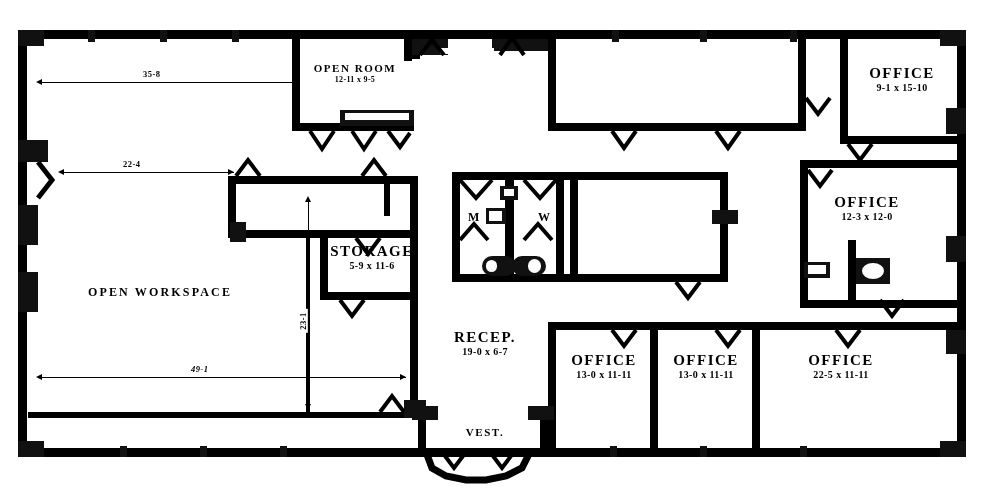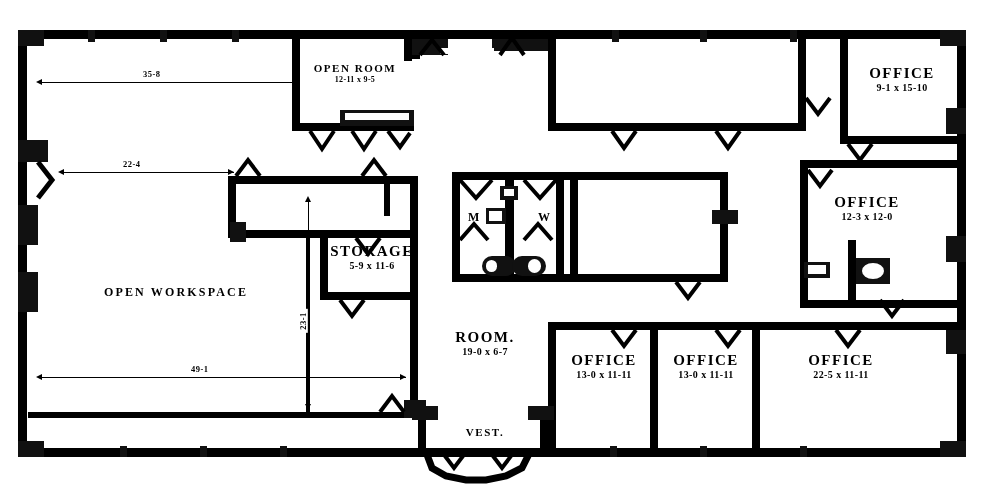--- a/index.html
+++ b/index.html
@@ -219,40 +219,40 @@
   </div>
 
 
   <div class="lbl sm" style="left:324px; top:244px; width:96px;">
     <span class="nm">STORAGE</span>
     <span class="dm">5-9 x 11-6</span>
   </div>
 
 
   <div class="lbl sm" style="left:430px; top:330px; width:110px;">
-    <span class="nm">ROOM.</span>
+    <span class="nm">RECEP.</span>
     <span class="dm">19-0 x 6-7</span>
   </div>
 
   <div class="lbl sm" style="left:558px; top:353px; width:92px;">
     <span class="nm">OFFICE</span>
     <span class="dm">13-0 x 11-11</span>
   </div>
 
   <div class="lbl sm" style="left:660px; top:353px; width:92px;">
     <span class="nm">OFFICE</span>
     <span class="dm">13-0 x 11-11</span>
   </div>
 
   <div class="lbl sm" style="left:786px; top:353px; width:110px;">
     <span class="nm">OFFICE</span>
     <span class="dm">22-5 x 11-11</span>
   </div>
 
-  <div class="lbl big" style="left:88px; top:286px; width:176px;">
+  <div class="lbl big" style="left:72px; top:286px; width:176px;">
     <span class="nm">OPEN WORKSPACE</span>
   </div>
 
   <div class="lbl" style="left:440px; top:427px; width:90px;">
     <span class="nm">VEST.</span>
   </div>
 
   <div class="mw" style="left:468px; top:210px;">M</div>
   <div class="mw" style="left:538px; top:210px;">W</div>
 
@@ -262,20 +262,20 @@
   <div class="dimtxt" style="left:140px; top:69px;">35-8</div>
 
   <div class="dimline" style="left:62px; top:172px; width:172px;"></div>
   <div class="arw l" style="left:58px;  top:169px;"></div>
   <div class="arw r" style="left:228px; top:169px;"></div>
   <div class="dimtxt" style="left:120px; top:159px;">22-4</div>
 
   <div class="dimline" style="left:40px; top:377px; width:366px;"></div>
   <div class="arw l" style="left:36px;  top:374px;"></div>
   <div class="arw r" style="left:400px; top:374px;"></div>
-  <div class="dimtxt" style="left:188px; top:364px;">49-1</div>
+  <div class="dimtxt" style="left:188px; top:364px;font-style:italic;">49-1</div>
 
   <div class="dimvert" style="left:308px; top:200px; height:208px;"></div>
   <div class="arw u" style="left:305px; top:196px;"></div>
   <div class="arw d" style="left:305px; top:404px;"></div>
   <div class="dimtxt v" style="left:291px; top:316px;">23-1</div>
 
 </div>
 
 </body></html>

